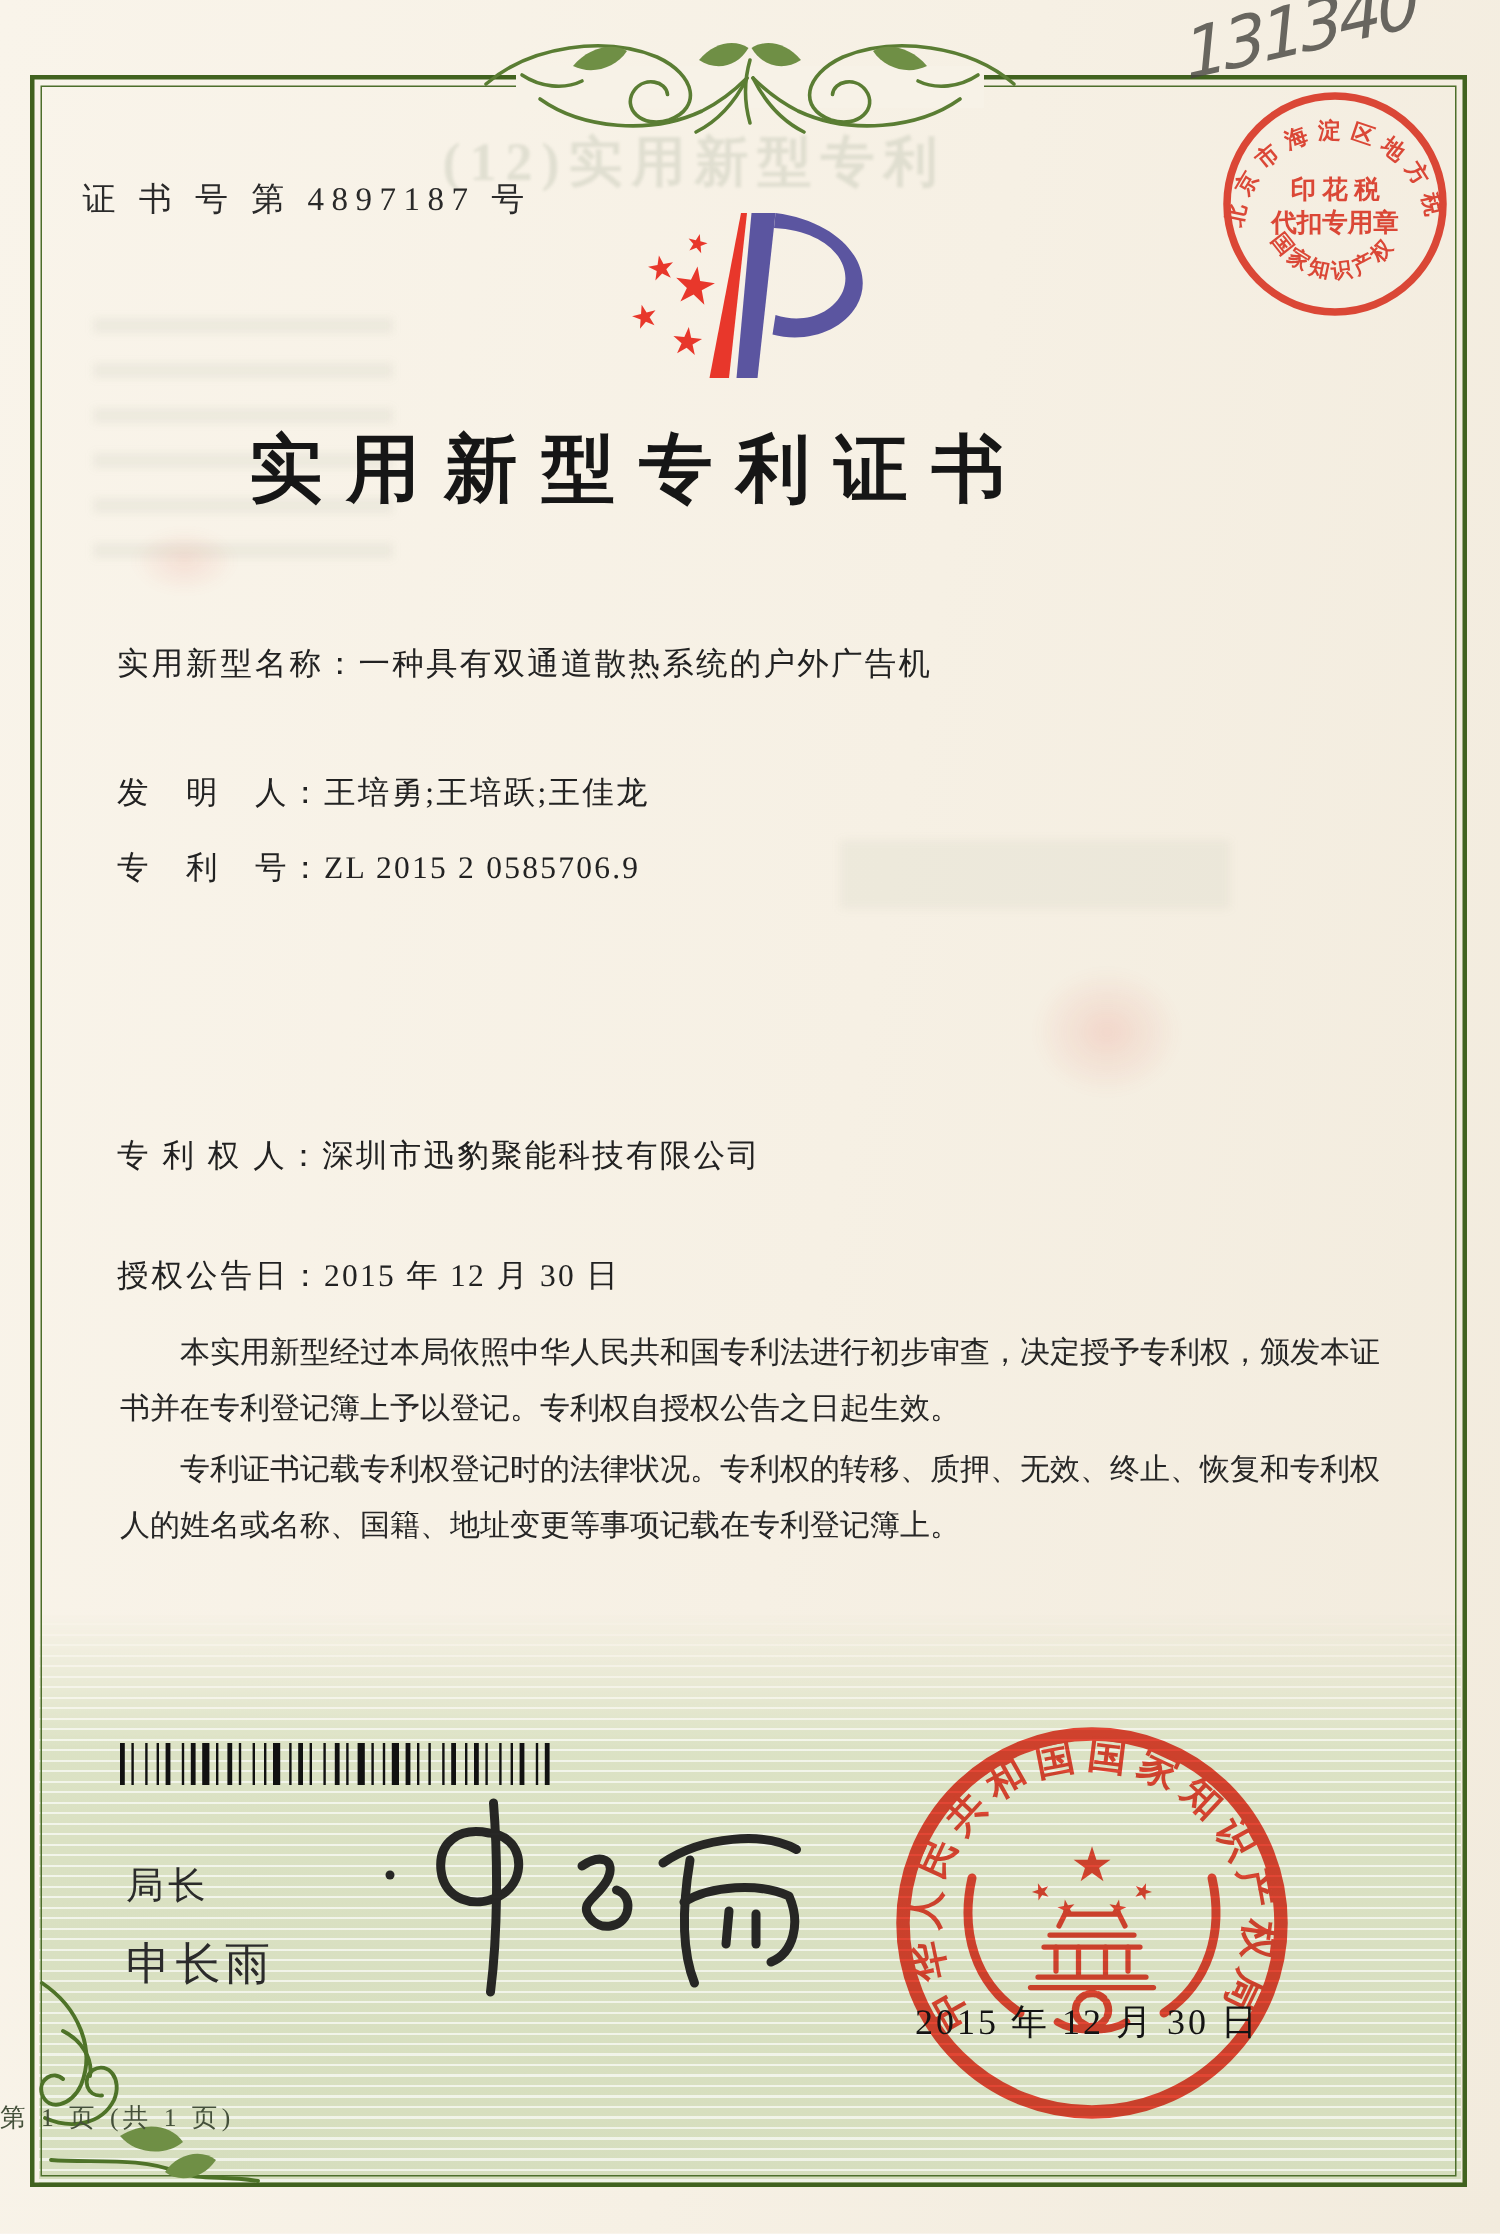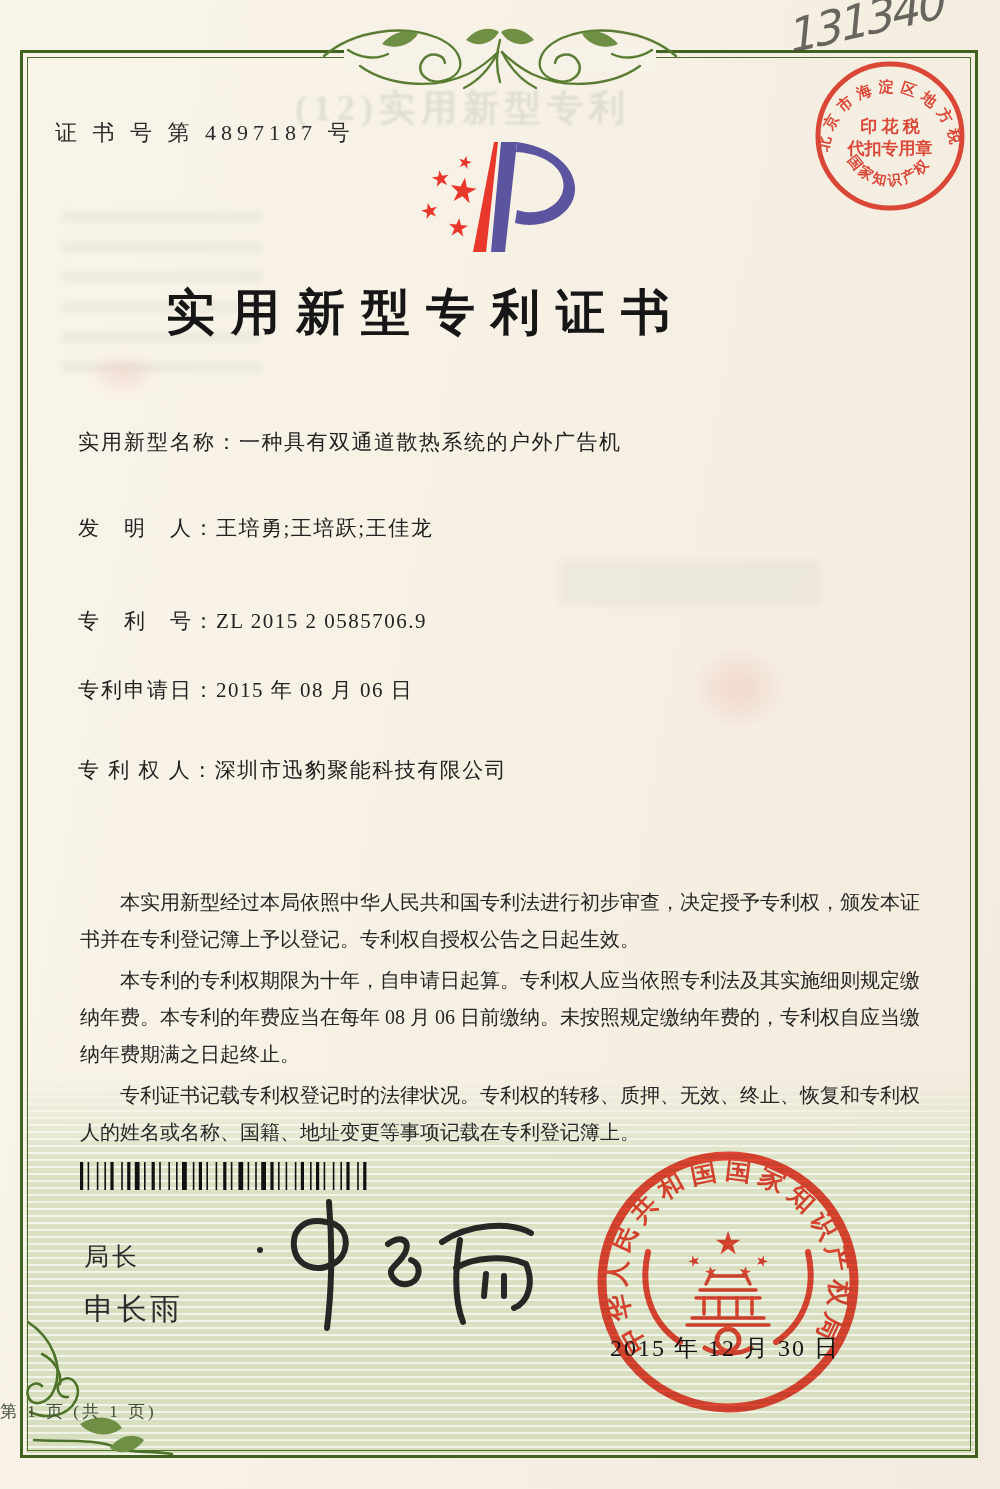--- a/index.html
+++ b/index.html
@@ -33,21 +33,21 @@
     color:rgba(135,150,125,.20);filter:blur(1.2px);}
   .smudge{position:absolute;filter:blur(3px);}
 
   .certno{position:absolute;left:55px;top:118px;font-size:22px;letter-spacing:5px;color:#2a2a2a;}
 
   .title{position:absolute;left:0;top:280px;width:852px;text-align:center;
     font-size:49px;font-weight:bold;letter-spacing:16px;color:#161616;}
 
   .fieldrow{position:absolute;left:78px;font-size:21px;letter-spacing:1.5px;color:#222;white-space:nowrap;}
   .fieldrow .lab{letter-spacing:2px;}
-  .f0{top:428px}.f1{top:514px}.f2{top:607px}.f3{top:676px}.f4{top:756px}.f5{top:836px}
+  .f0{top:428px}.f1{top:514px}.f2{top:564px}.f3{top:676px}.f4{top:756px}.f5{top:836px}
 
   .paras{position:absolute;left:76px;top:880px;width:848px;
     font-size:20px;line-height:37px;text-align:justify;color:#262626;}
   .paras p{margin:4px;text-indent:2em;}
 
   .barcode{position:absolute;left:80px;top:1162px;}
 
   .signer-title{position:absolute;left:84px;top:1240px;font-size:25px;letter-spacing:3px;
     font-family:"Liberation Sans","DejaVu Sans",sans-serif;color:#2b2b2b;}
   .signer-name{position:absolute;left:84px;top:1289px;font-size:30px;letter-spacing:3px;
@@ -136,30 +136,29 @@
 
   <div class="fieldrow f1">
     <span class="lab">发　明　人：</span><span>王培勇;王培跃;王佳龙</span>
   </div>
   <div class="fieldrow f0">
     <span class="lab">实用新型名称：</span><span>一种具有双通道散热系统的户外广告机</span>
   </div>
   <div class="fieldrow f2">
     <span class="lab">专　利　号：</span><span>ZL 2015 2 0585706.9</span>
   </div>
-  <div class="fieldrow f3">
-    <span class="lab">专利申请日：</span><span>2015 年 08 月 06 日</span>
-  </div>
   <div class="fieldrow f4">
     <span class="lab">专 利 权 人：</span><span>深圳市迅豹聚能科技有限公司</span>
   </div>
+  <div class="fieldrow f5">
+    <span class="lab">授权公告日：</span><span>2015 年 12 月 30 日</span>
+  </div>
 
   <div class="paras">
     <p>本实用新型经过本局依照中华人民共和国专利法进行初步审查，决定授予专利权，颁发本证书并在专利登记簿上予以登记。专利权自授权公告之日起生效。</p>
-    <p>本专利的专利权期限为十年，自申请日起算。专利权人应当依照专利法及其实施细则规定缴纳年费。本专利的年费应当在每年 08 月 06 日前缴纳。未按照规定缴纳年费的，专利权自应当缴纳年费期满之日起终止。</p>
     <p>专利证书记载专利权登记时的法律状况。专利权的转移、质押、无效、终止、恢复和专利权人的姓名或名称、国籍、地址变更等事项记载在专利登记簿上。</p>
   </div>
 
   <svg class="barcode" id="barcode-svg" width="288" height="28" viewBox="0 0 288 28">
       <rect x="0" y="0" width="3.2" height="28" fill="#111"></rect>
       <rect x="7.6" y="0" width="1.6" height="28" fill="#111"></rect>
       <rect x="16.8" y="0" width="1.6" height="28" fill="#111"></rect>
       <rect x="24.4" y="0" width="1.6" height="28" fill="#111"></rect>
       <rect x="30.4" y="0" width="3.2" height="28" fill="#111"></rect>
       <rect x="41.2" y="0" width="1.6" height="28" fill="#111"></rect>

